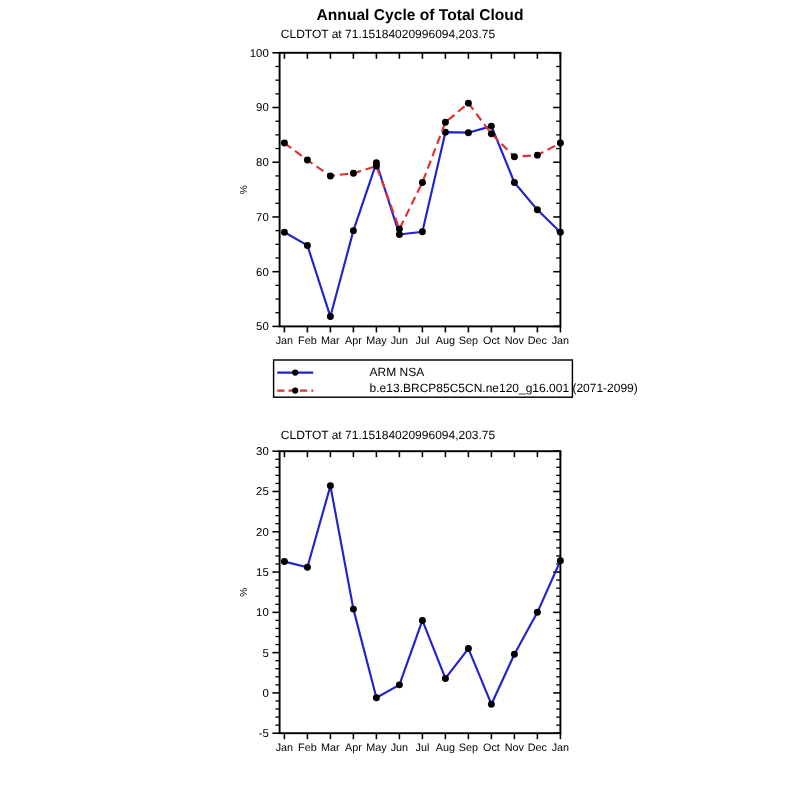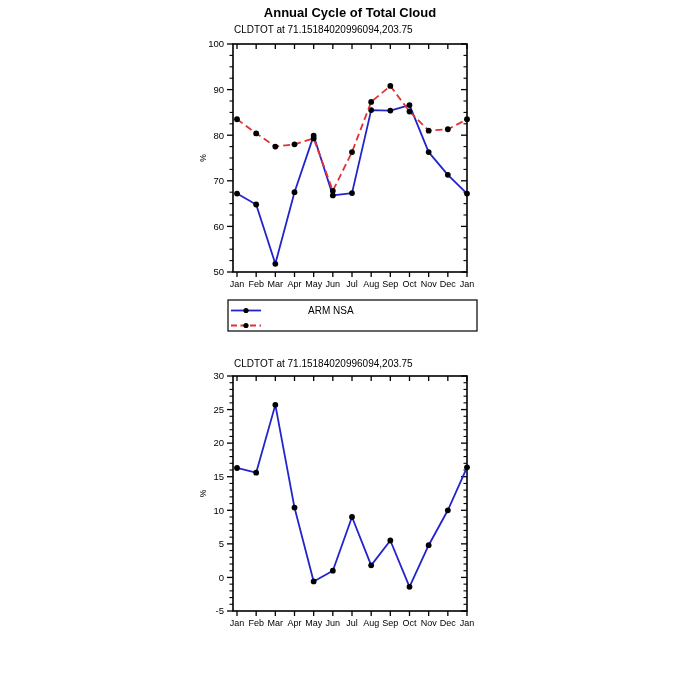--- a/index.html
+++ b/index.html
@@ -293,15 +293,16 @@
           <circle cx="447.83333333333337" cy="510.2857142857143" r="2.9" fill="#000000"></circle>
           <circle cx="467" cy="467.31428571428575" r="2.9" fill="#000000"></circle>
         </g>
       </g>
     </svg>
 
   <div class="title t1">Annual Cycle of Total Cloud</div>
   <div class="subtitle s1">CLDTOT at 71.15184020996094,203.75</div>
 
   <div class="legend-label l1">ARM NSA</div>
+  <div class="legend-label l2">b.e13.BRCP85C5CN.ne120_g16.001 (2071-2099)</div>
 
   <div class="subtitle s2">CLDTOT at 71.15184020996094,203.75</div>
 </div>
 
 </body></html>

